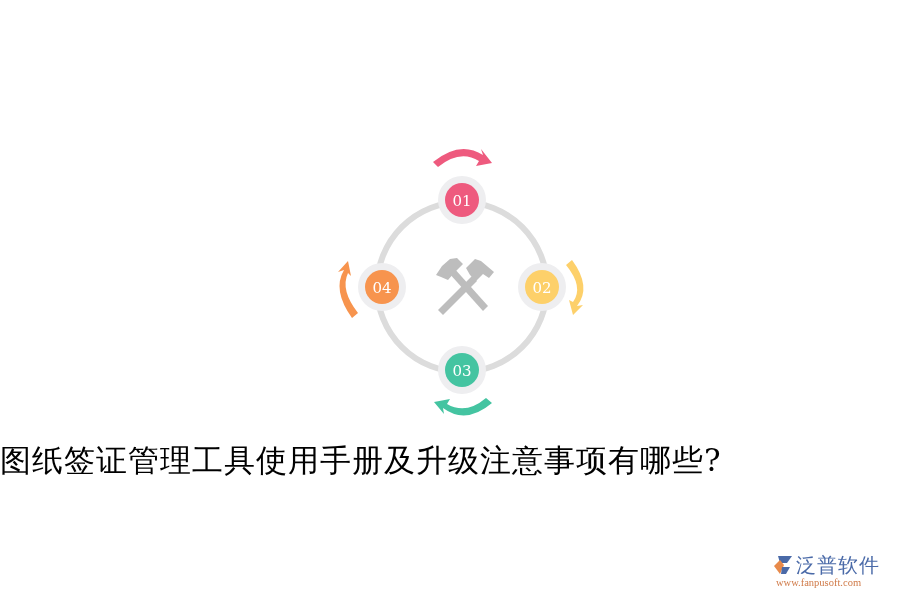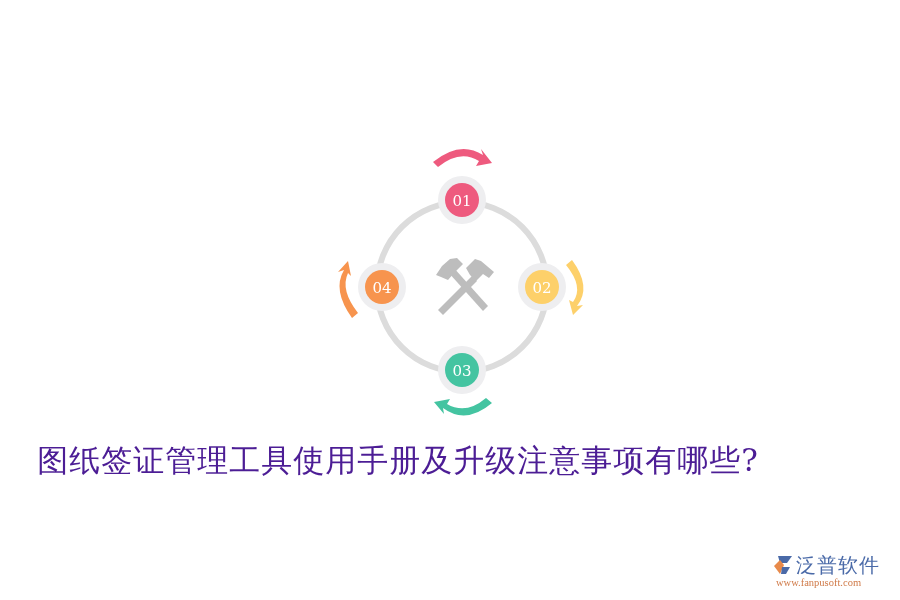--- a/index.html
+++ b/index.html
@@ -4,21 +4,21 @@
 <style>
   html, body { margin: 0; padding: 0; }
   body {
     width: 900px; height: 600px; background: #ffffff;
     position: relative; overflow: hidden;
     font-family: "DejaVu Serif", serif;
   }
   #diagram { position: absolute; left: 0; top: 0; width: 900px; height: 600px; }
   .title {
     position: absolute; left: 0; width: 796px; top: 440px;
-    text-align: center; font-size: 31px; color: #4c1d95;
+    text-align: left; font-size: 31px; color: #000000;
     font-family: "DejaVu Serif", serif; letter-spacing: 1px;
   }
   .logo { position: absolute; left: 768px; top: 550px; width: 126px; height: 44px; }
   .logo-name {
     position: absolute; left: 28px; top: 2px; font-size: 20px; color: #4a6aa8;
     font-family: "DejaVu Sans", sans-serif; letter-spacing: 1px;
   }
   .logo-url {
     position: absolute; left: 8px; top: 27px; font-size: 10.5px; color: #d07a48;
     font-family: Liberation Serif, serif;

